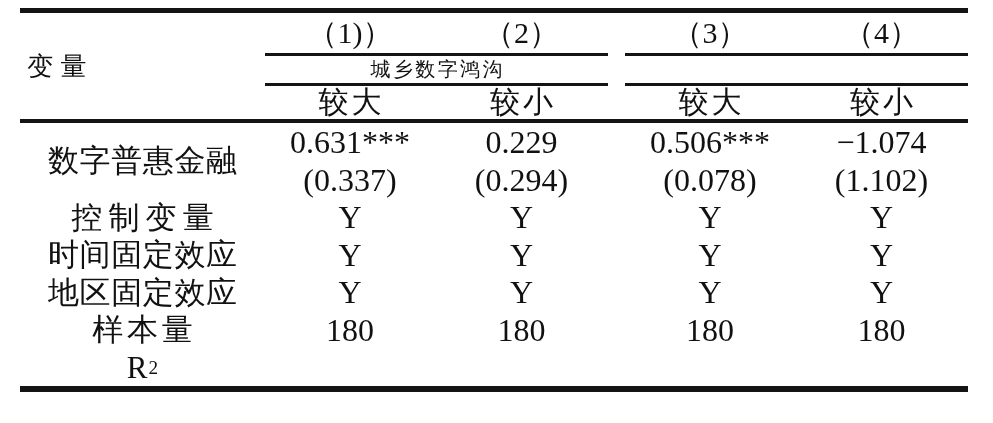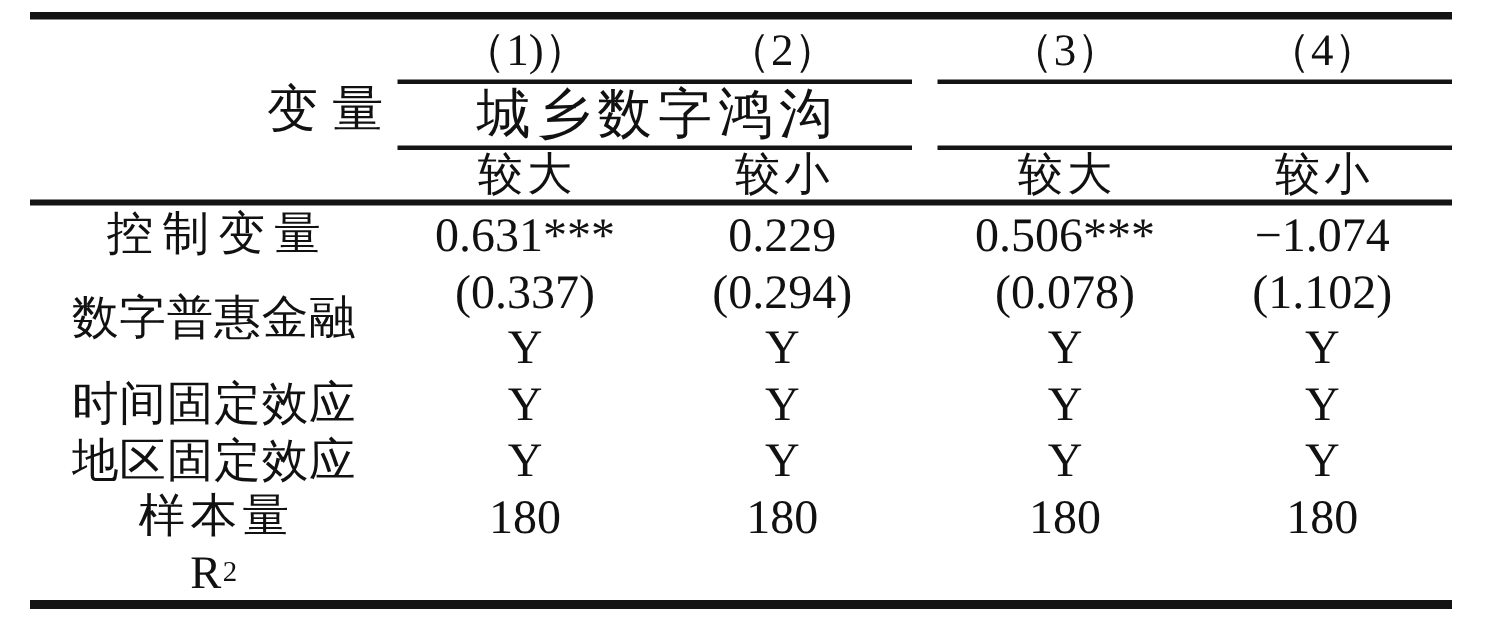--- a/index.html
+++ b/index.html
@@ -30,27 +30,27 @@
   .cgap { width: 17px; }
   .c3 { width: 170px; }
   .c4 { width: 173px; }
   .cgrp { width: 343px; }
 
   .cell { text-align: center; }
 
   
   .hdr { display: flex; }
   .hdr-left {
-    display: flex; align-items: center; justify-content: flex-end;
-    font-size: 34px;
+    display: flex; align-items: center; justify-content: flex-start;
+    font-size: 26px;
   }
   .hdr-right { width: 703px; }
   .hrow { display: flex; align-items: center; }
   .hrow-nums   { height: 40px; font-size: 30px; }
-  .hrow-groups { height: 41px; font-size: 36px; }
+  .hrow-groups { height: 27px; font-size: 20px; }
   .hrow-subs   { height: 33px; font-size: 30px; }
   .seg-rules { display: flex; }
   .seg { width: 343px; height: 3px; background: #141414; }
   .seg-gap { width: 17px; height: 3px; background: transparent; }
 
   
   .body { display: flex; }
   .body-labels { width: 245px; }
   .lbl {
     display: flex; align-items: center; justify-content: center;
@@ -128,22 +128,22 @@
           <div class="cell c3 ls-sub">较大</div>
           <div class="cell c4 ls-sub">较小</div>
         </div>
       </div>
     </div>
 
     <div class="rule rule-mid"></div>
 
     <div class="body">
       <div class="body-labels">
+        <div class="lbl lbl-tall ls-tiny">数字普惠金融</div>
         <div class="lbl lbl-r3 ls-med">控制变量</div>
-        <div class="lbl lbl-tall ls-tiny">数字普惠金融</div>
         <div class="lbl lbl-r4 ls-tiny">时间固定效应</div>
         <div class="lbl lbl-r5 ls-tiny">地区固定效应</div>
         <div class="lbl lbl-r6 ls-sm">样本量</div>
         <div class="lbl lbl-r7">
           <span>R</span>
             <sup class="r2sup">2</sup>
         </div>
       </div>
 
       <div class="body-values">

